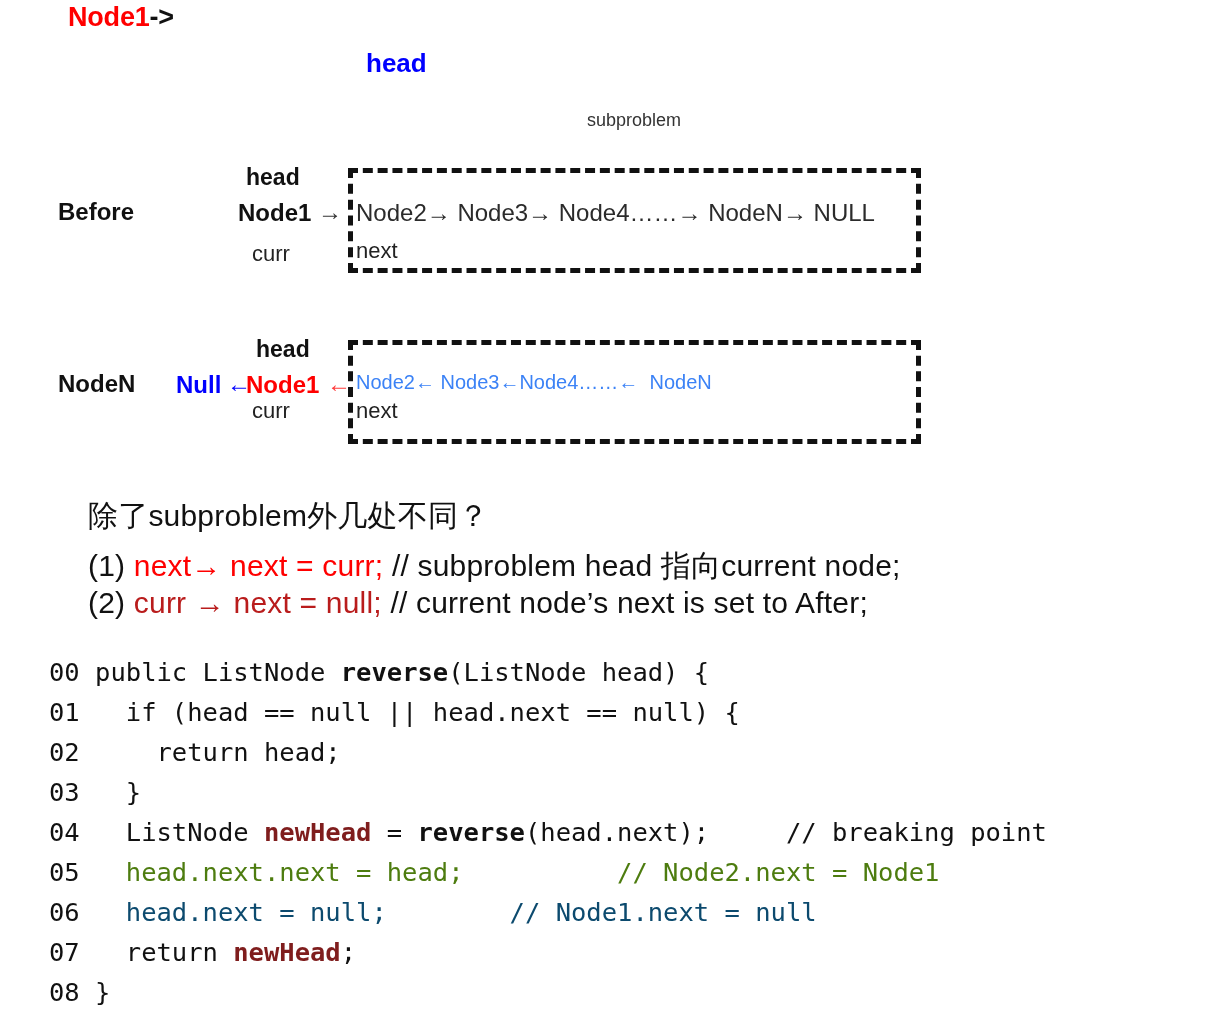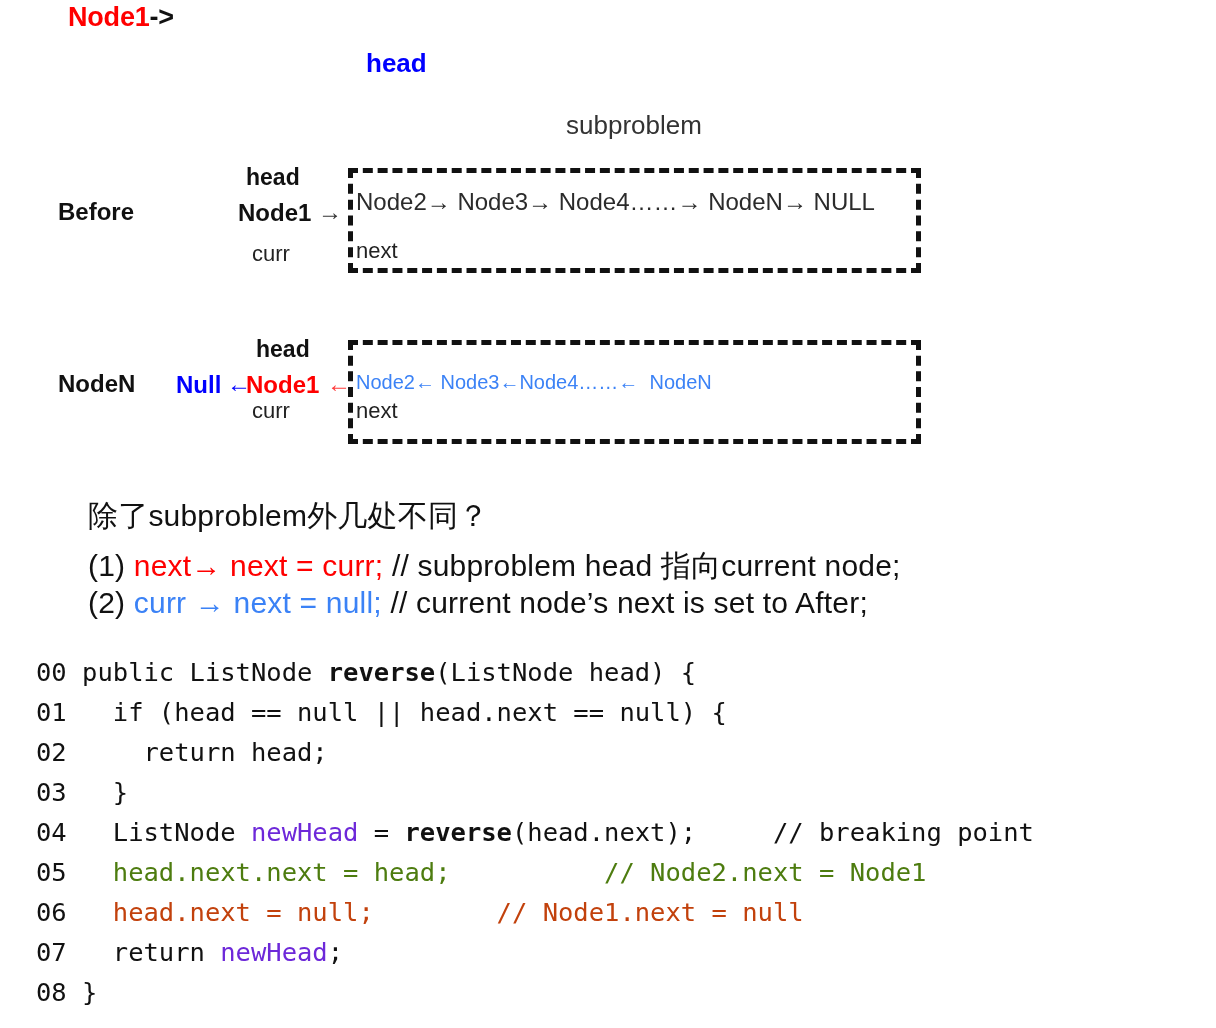--- a/index.html
+++ b/index.html
@@ -36,21 +36,21 @@
   #top-list .seg-rest .nullword { color: #0000ff; font-weight: bold; }
   #head-top {
     left: 366px; top: 48px;
     font-size: 26px; font-weight: bold; color: #0000ff;
   }
 
   
   #subproblem-label {
     left: 348px; top: 110px;
     width: 572px; text-align: center;
-    font-size: 26px; color: #333333;
+    font-size: 18px; color: #333333;
   }
 
   
   .dashbox {
     position: absolute;
     border: 5px dashed #111111;
     box-sizing: border-box;
   }
   #dashbox-before { left: 348px; top: 168px; width: 573px; height: 105px; }
   #dashbox-after  { left: 348px; top: 340px; width: 573px; height: 104px; }
@@ -73,21 +73,21 @@
   }
   #before-arrow1 {
     left: 318px; top: 198px;
     font-size: 24px; color: #333333;
   }
   #before-curr {
     left: 252px; top: 241px;
     font-size: 22px; color: #222222;
   }
   #before-chain {
-    left: 356px; top: 188px;
+    left: 356px; top: 199px;
     font-size: 24px; color: #2b2b2b;
   }
   #before-next {
     left: 356px; top: 238px;
     font-size: 22px; color: #222222;
   }
 
   
   #after-head {
     left: 256px; top: 336px;
@@ -125,38 +125,38 @@
   
   .note {
     font-size: 30px;
     color: #111111;
     letter-spacing: 0.2px;
   }
   #note-q  { left: 88px; top: 496px; }
   #note-1  { left: 88px; top: 546px; }
   #note-2  { left: 88px; top: 586px; }
   .note .red  { color: #ff0000; }
-  .note .blue { color: #3b82f6; }
+  .note .blue { color: #b91c1c; }
 
   
   #code {
     position: absolute;
     left: 36px; top: 652px;
     font-family: "DejaVu Sans Mono", "Liberation Mono", monospace;
     font-size: 25.5px;
     line-height: 40px;
     color: #111111;
     white-space: pre;
   }
   #code .ln { color: #111111; }
   #code .kw-bold { font-weight: bold; }
-  #code .green { color: #6d28d9; }
+  #code .green { color: #7f1d1d; font-weight: bold; }
   #code .red   { color: #4d7c0f; }
-  #code .blue  { color: #c2410c; }
-  #code .line { display: block; white-space: pre; }
+  #code .blue  { color: #0c4a6e; }
+  #code .line { display: block; white-space: pre; margin-left: 13px; }
 </style>
 </head>
 <body>
 
 <div class="abs" id="top-list">
   <span class="seg-node1"><span>Node1</span><span class="arrowblk">-&gt;</span></span>
 </div>
 <div class="abs" id="head-top">head</div>
 
 <div class="abs" id="subproblem-label">subproblem</div>

